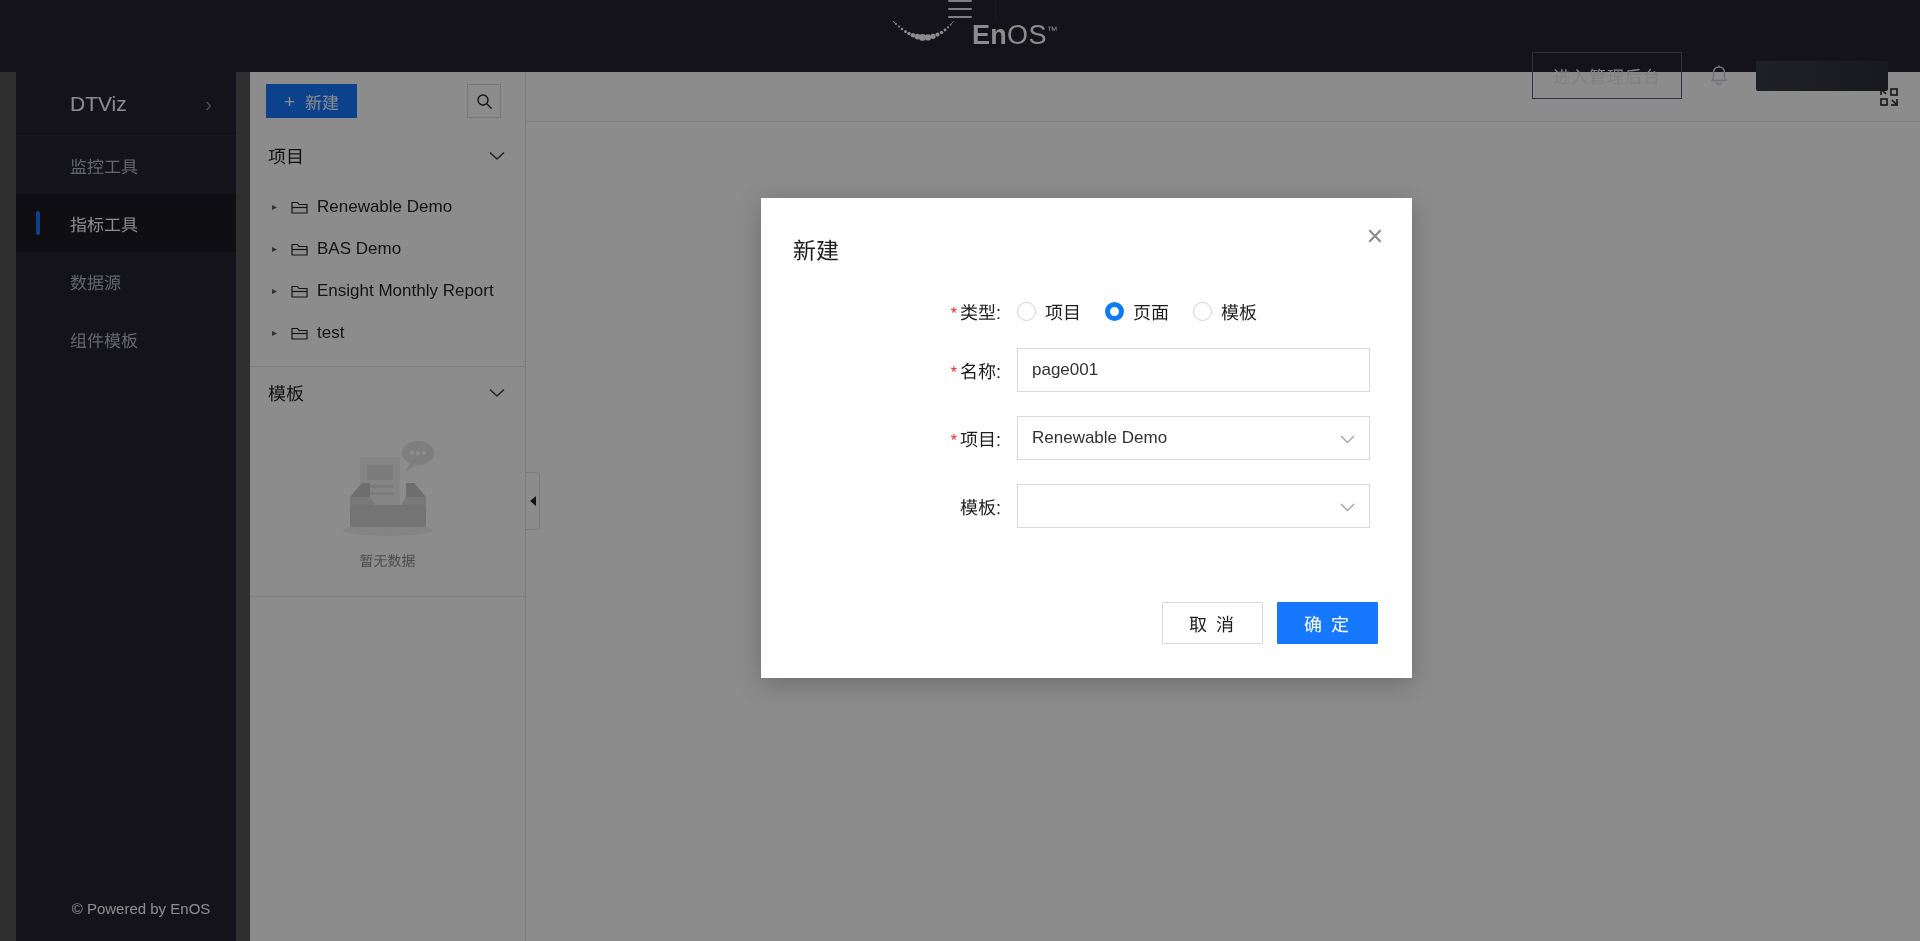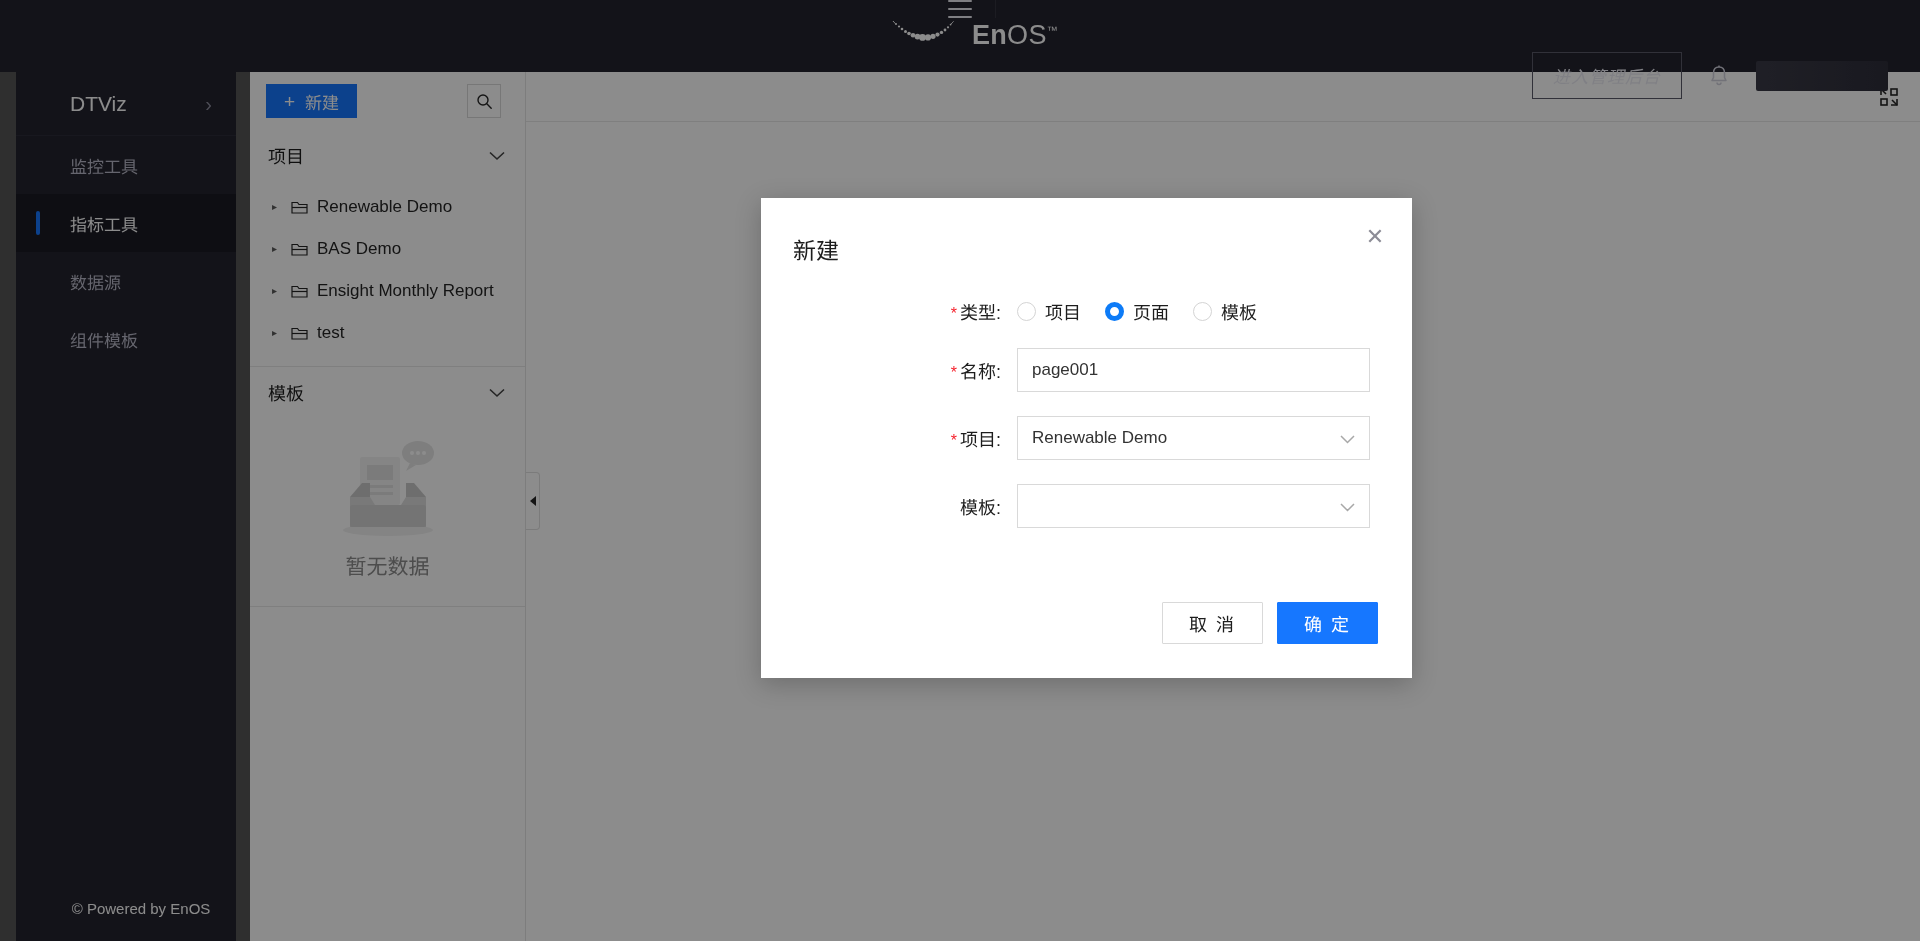--- a/index.html
+++ b/index.html
@@ -49,21 +49,20 @@
   .header-right {
     margin-left: auto; display: flex; align-items: center;
     gap: 26px; padding-right: 32px;
   }
   .admin-btn {
     border: 1px solid #5a5a68; background: transparent;
     color: #eaeaf2; font-size: 17px;
     padding: 10px 20px; cursor: pointer;
     font-family: "Liberation Sans", sans-serif;
     letter-spacing: 1px;
-    font-style: italic;
   }
   .bell { cursor: pointer; display: flex; align-items: center; }
   .user-chip {
     width: 132px; height: 30px;
     background: linear-gradient(90deg,#3a3a46,#2e2e3a);
     border-radius: 2px; cursor: pointer;
   }
 
   
   .leftnav {
@@ -129,21 +128,21 @@
   .tree-row {
     height: 42px; display: flex; align-items: center;
     padding-left: 22px; gap: 9px; font-size: 17px; color: #262626;
     cursor: pointer;
   }
   .tree-caret {
     width: 10px; color: #595959; font-size: 10px; line-height: 1;
   }
   .divider-h { height: 1px; background: #e8e8e8; margin: 0; }
   .empty-state { padding: 18px 0 26px 0; text-align: center; }
-  .empty-caption { font-size: 21px; color: #8c8c8c; margin-top: 6px; }
+  .empty-caption { font-size: 14px; color: #8c8c8c; margin-top: 6px; }
 
   
   .collapse-handle {
     position: absolute; left: 526px; top: 472px;
     width: 14px; height: 58px;
     background: #ffffff; border: 1px solid #e0e0e0; border-left: none;
     border-radius: 0 4px 4px 0;
     display: flex; align-items: center; justify-content: center;
     cursor: pointer; z-index: 21;
   }

